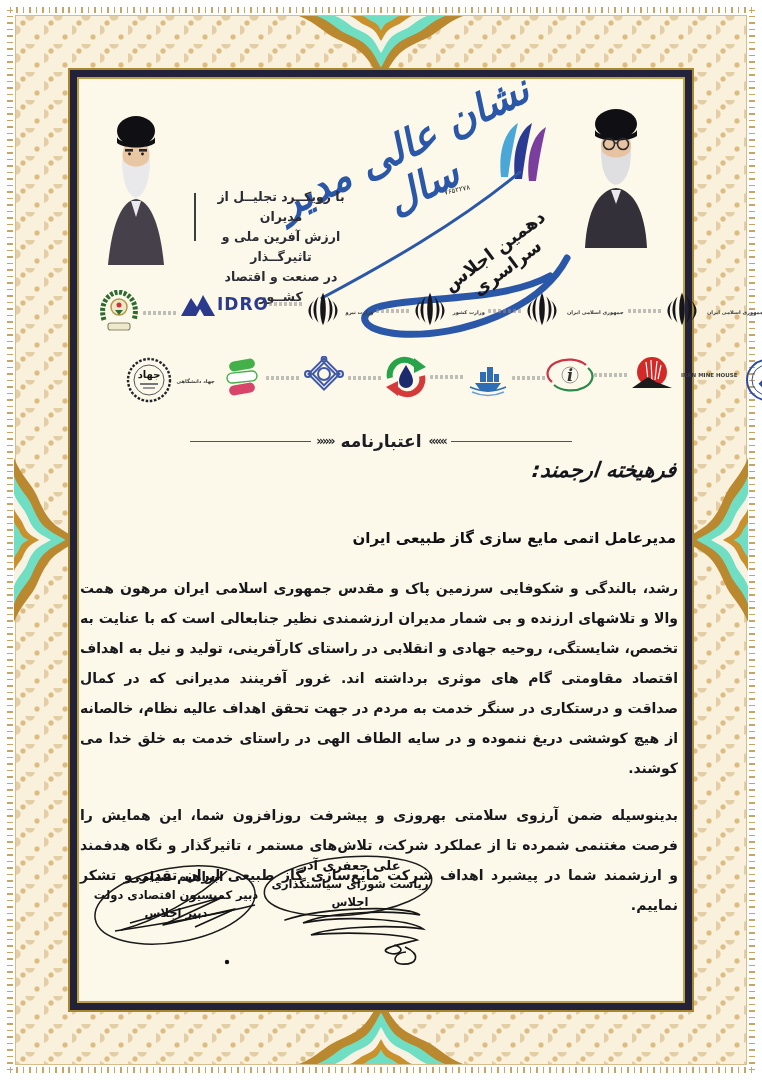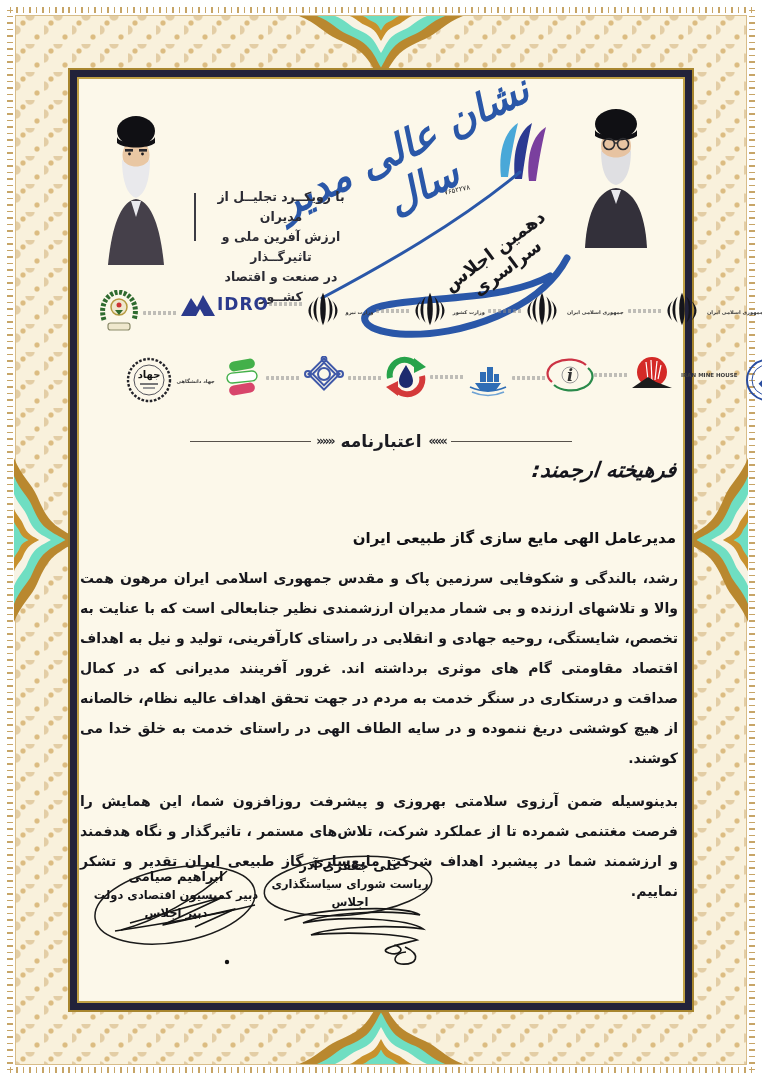--- a/index.html
+++ b/index.html
@@ -59,21 +59,21 @@
   .dl{flex:1;height:1px;background:#57524b;}
   .div-orn{font-size:12px;font-weight:bold;color:#2a2a2e;letter-spacing:-2px;}
   .div-label{font-size:17px;font-weight:bold;color:#1c1c22;direction:rtl;padding:0 2px;}
   
   .salutation{position:absolute;right:86px;top:458px;font-size:21px;font-weight:bold;
     font-style:italic;color:#15151c;direction:rtl;transform:skewX(-6deg);}
   .recipient-name{position:absolute;right:86px;top:501px;font-size:15px;font-weight:bold;color:#101014;direction:rtl;}
   .recipient-title{position:absolute;right:86px;top:529px;font-size:15px;font-weight:bold;color:#101014;direction:rtl;}
   .body-text{position:absolute;left:80px;right:84px;top:556px;direction:rtl;
     text-align:justify;font-size:14px;font-weight:bold;color:#17171c;line-height:30px;}
-  .body-text p{margin:7px 0 13px 0;}
+  .body-text p{margin:17px 0 13px 0;}
   
   .sig{position:absolute;text-align:center;direction:rtl;font-weight:bold;color:#141418;}
   .sig-right{left:252px;top:857px;width:196px;}
   .sig-left{left:90px;top:868px;width:172px;}
   .sig .sname{font-size:13px;line-height:18px;}
   .sig .st{font-size:11.5px;line-height:18px;}
   .scribbles{position:absolute;left:75px;top:845px;}
 </style>
 </head>
 <body>
@@ -331,21 +331,21 @@
 
   <div class="divider">
     <div class="dl"></div>
     <span class="div-orn">»»»</span>
     <span class="div-label">اعتبارنامه</span>
     <span class="div-orn">«««</span>
     <div class="dl"></div>
   </div>
 
   <div class="salutation">فرهیخته ارجمند:</div>
-  <div class="recipient-title">مدیرعامل الهی مایع سازی گاز طبیعی ایران</div>
+  <div class="recipient-title">مدیرعامل اتمی مایع سازی گاز طبیعی ایران</div>
 
   <div class="body-text">
     <p>رشد، بالندگی و شکوفایی سرزمین پاک و مقدس جمهوری اسلامی ایران مرهون همت والا و تلاشهای ارزنده و بی شمار مدیران ارزشمندی نظیر جنابعالی است که با عنایت به تخصص، شایستگی، روحیه جهادی و انقلابی در راستای کارآفرینی، تولید و نیل به اهداف اقتصاد مقاومتی گام های موثری برداشته اند. غرور آفرینند مدیرانی که در کمال صداقت و درستکاری در سنگر خدمت به مردم در جهت تحقق اهداف عالیه نظام، خالصانه از هیچ کوششی دریغ ننموده و در سایه الطاف الهی در راستای خدمت به خلق خدا می کوشند.</p>
     <p>بدینوسیله ضمن آرزوی سلامتی بهروزی و پیشرفت روزافزون شما، این همایش را فرصت مغتنمی شمرده تا از عملکرد شرکت، تلاش‌های مستمر ، تاثیرگذار و نگاه هدفمند و ارزشمند شما در پیشبرد اهداف شرکت مایع‌سازی گاز طبیعی ایران تقدیر و تشکر نماییم.</p>
   </div>
 
   <div class="sig sig-right">
     <div class="sname">علی جعفری آذر</div>
     <div class="st">ریاست شورای سیاستگذاری اجلاس</div>
   </div>

